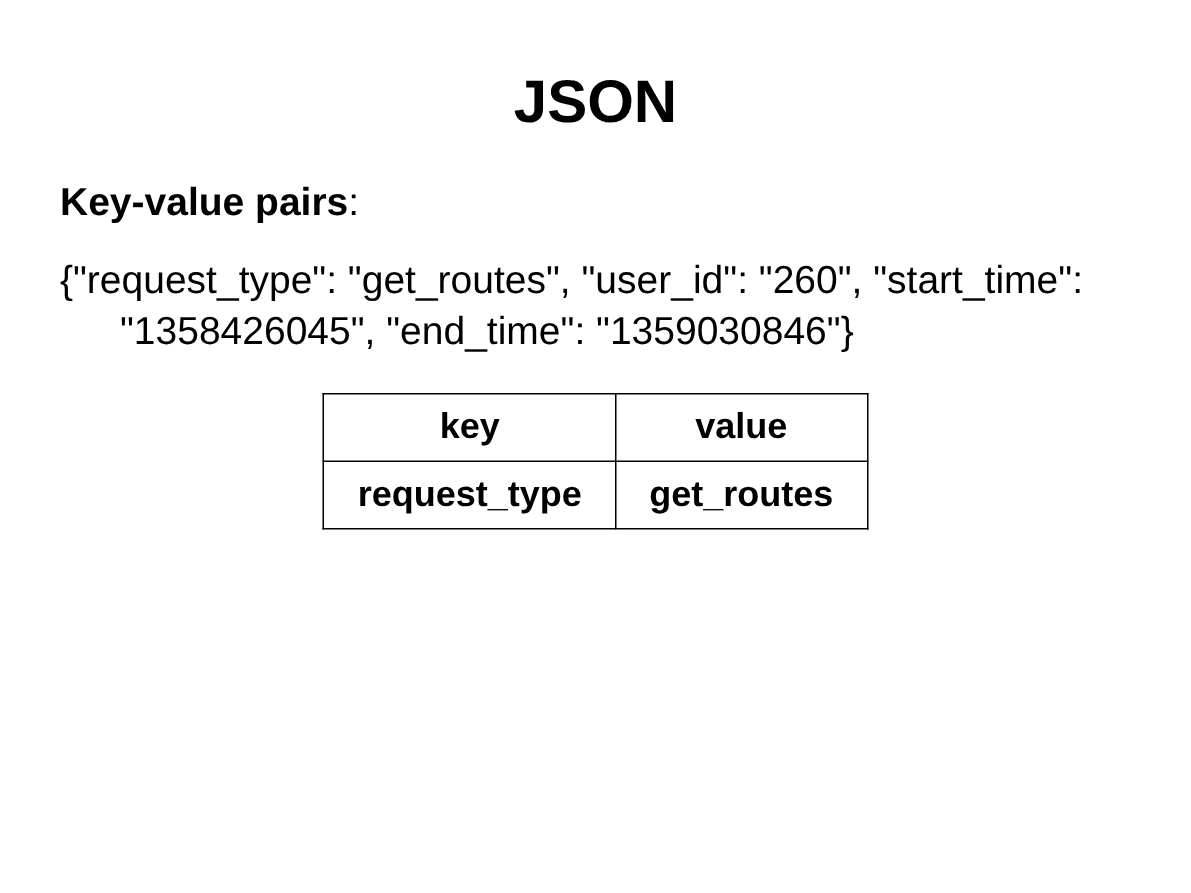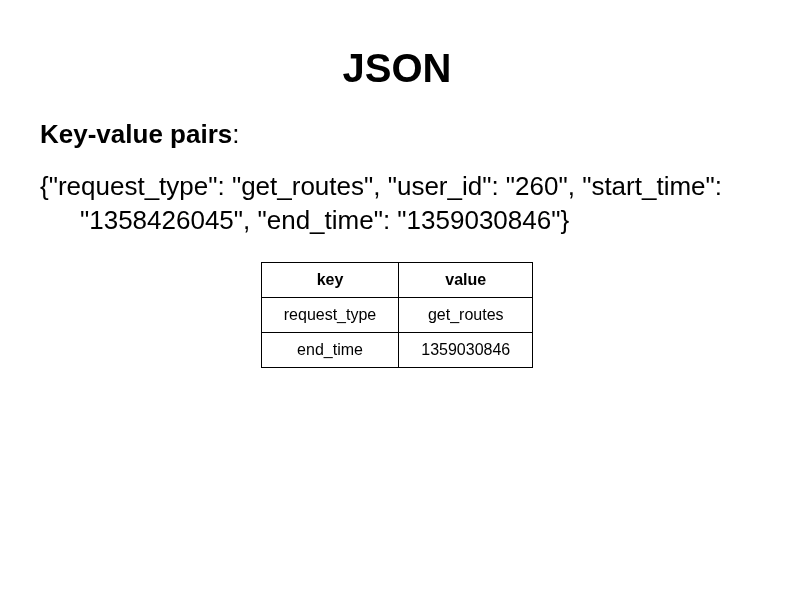--- a/index.html
+++ b/index.html
@@ -39,30 +39,30 @@
     padding-left: 40px;
     text-indent: -40px;
   }
   table {
     border-collapse: collapse;
     margin: 0 auto;
   }
   th, td {
     border: 1px solid #000;
     padding: 8px 22px;
-    font-size: 16px;
+    font-size: 24px;
     text-align: center;
     font-family: Verdana, Geneva, sans-serif;
   }
   th {
     font-weight: bold;
     background: #ffffff;
   }
   td {
-    font-weight: normal;
+    font-weight: bold;
     margin-top: 40px;
   }
 </style>
 </head>
 <body>
 
 <div class="container">
   <div class="title">JSON</div>
 
   <div class="subtitle">
@@ -78,19 +78,15 @@
       <tr>
         <th>key</th>
         <th>value</th>
       </tr>
     </thead>
     <tbody>
       <tr>
         <td>request_type</td>
         <td>get_routes</td>
       </tr>
-      <tr>
-        <td>end_time</td>
-        <td>1359030846</td>
-      </tr>
     </tbody>
   </table>
 </div>
 
 </body></html>

